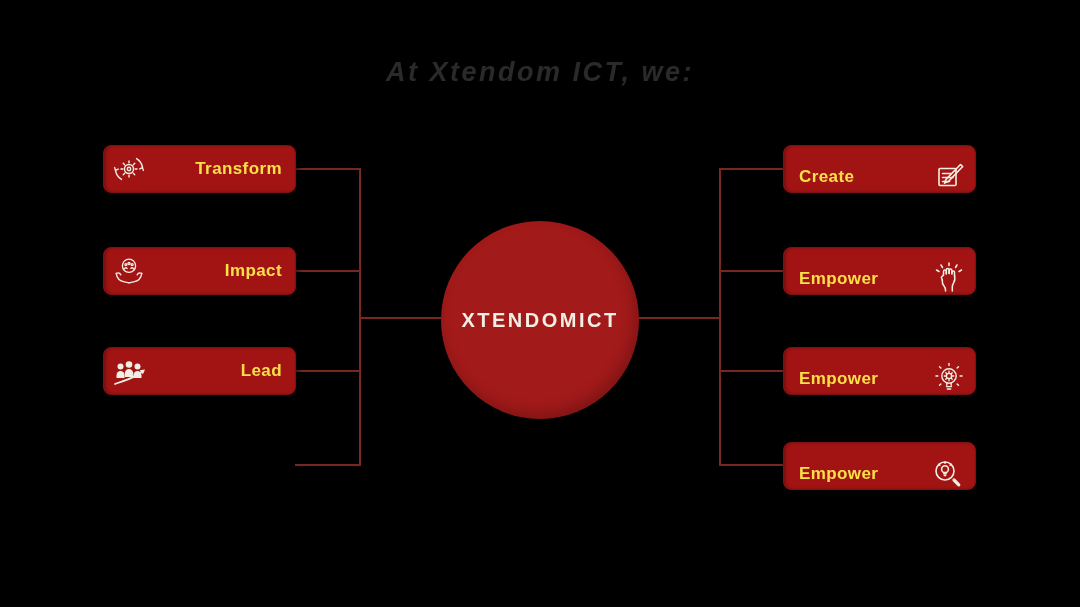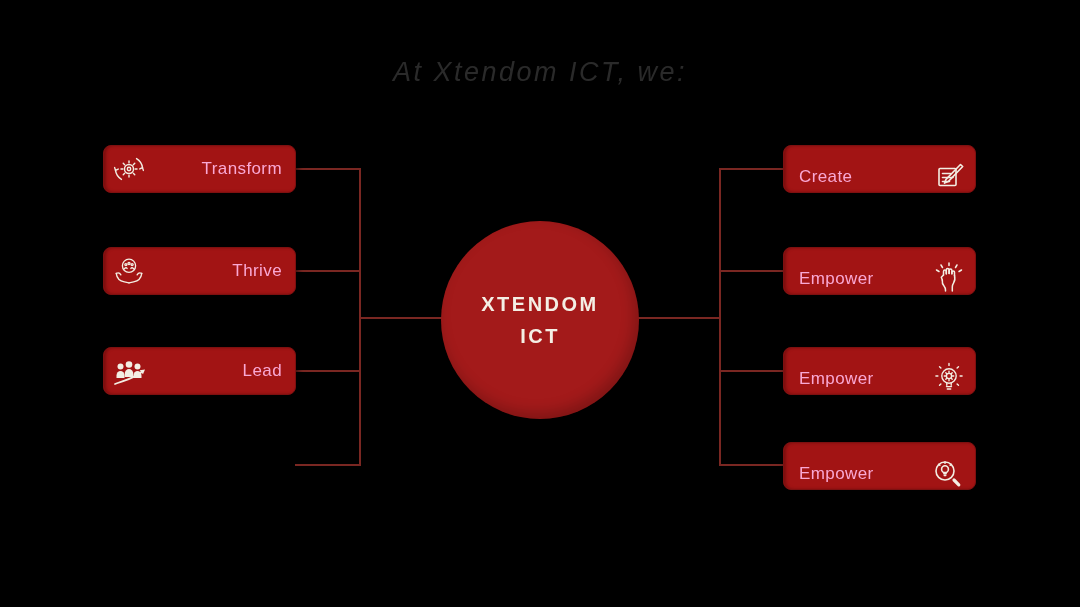--- a/index.html
+++ b/index.html
@@ -2,41 +2,41 @@
 <html><head>
 <meta charset="utf-8">
 <style>
   html,body { margin:0; padding:0; background:#000; }
   .canvas {
     position:relative; width:1080px; height:607px; background:#000000;
     overflow:hidden; font-family:"Liberation Sans", sans-serif;
   }
   .title {
     position:absolute; left:0; top:57px; width:100%;
-    text-align:center; font-size:27px; font-weight:normal; font-style:italic;
+    text-align:center; font-size:27px; font-weight:bold; font-style:italic;
     letter-spacing:2.5px; color:#2a2a2a;
   }
   .node {
     position:absolute; width:193px; height:48px; box-sizing:border-box;
     background:#A21414; border:1px solid #7e1010; border-radius:8px;
     display:flex; align-items:center; justify-content:space-between;
     box-shadow:2px 3px 6px rgba(0,0,0,0.6), inset 2px 0 3px rgba(50,0,0,0.35);
   }
   .node.left  { left:103px; padding:0 13px 0 8px; }
   .node.right { left:783px; padding:16px 8px 0 15px; }
   .r1 { top:145px; } .r2 { top:247px; } .r3 { top:347px; } .r4 { top:442px; }
   .node .label {
-    color:#f9a8d4; font-weight:normal; font-size:17px; letter-spacing:0.4px;
+    color:#fde047; font-weight:bold; font-size:17px; letter-spacing:0.4px;
     white-space:nowrap;
   }
   .icon { flex:0 0 auto; display:flex; align-items:center; justify-content:center; }
   .circle {
     position:absolute; left:441px; top:221px; width:198px; height:198px;
     border-radius:50%; background:#A31A1A;
-    display:flex; flex-direction:column; align-items:center; justify-content:center;
+    display:flex; flex-direction:row; align-items:center; justify-content:center;
     box-shadow:inset -4px -6px 14px rgba(0,0,0,0.22);
   }
   .circle .cline {
     color:#F4EFE5; font-weight:bold; font-size:20px; letter-spacing:2.5px;
     line-height:32px; text-align:center;
   }
   .connector { position:absolute; background:#7A2722; }
   .connector.h { height:2px; }
   .connector.v { width:2px; }
 </style>
@@ -90,21 +90,21 @@
           <circle cx="14.7" cy="11.2" r="1.1"></circle>
             <circle cx="18" cy="10" r="1.1"></circle>
             <circle cx="21.3" cy="11.2" r="1.1"></circle>
           <path d="M13 15.8 c1.1 -1.6 2.3 -1.6 3 -0.5 M20 15.3 c0.7 -1.1 1.9 -1.1 3 0.5"></path>
           <path d="M4.5 20.5 c0.5 4.5 3.6 8 8.6 9 l4.9 1"></path>
           <path d="M31.5 20.5 c-0.5 4.5 -3.6 8 -8.6 9 l-4.9 1"></path>
           <path d="M4.5 20.5 c2 -1 3.9 -0.4 4.9 1.6 M31.5 20.5 c-2 -1 -3.9 -0.4 -4.9 1.6"></path>
         </g>
       </svg>
     </span>
-    <span class="label">Thrive</span>
+    <span class="label">Impact</span>
   </div>
 
   <div class="node left r3">
     <span class="icon">
       <svg width="36" height="34" viewBox="0 0 36 34">
         <g fill="#F3EEE3">
           <circle cx="8.5" cy="12.5" r="3"></circle>
             <path d="M4.5 21.5 a4 4.5 0 0 1 8 0 v2.5 h-8 z"></path>
           <circle cx="17" cy="10.5" r="3.3"></circle>
             <path d="M12.7 20 a4.3 5 0 0 1 8.6 0 v3 h-8.6 z"></path>

